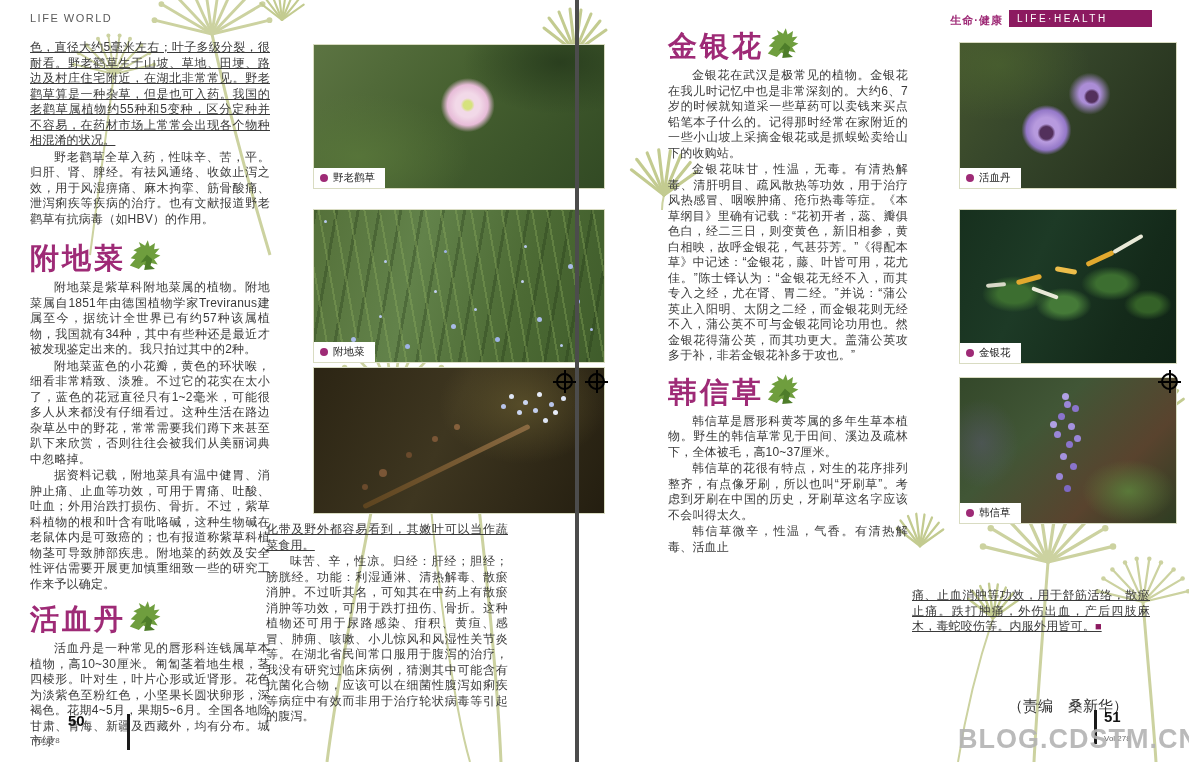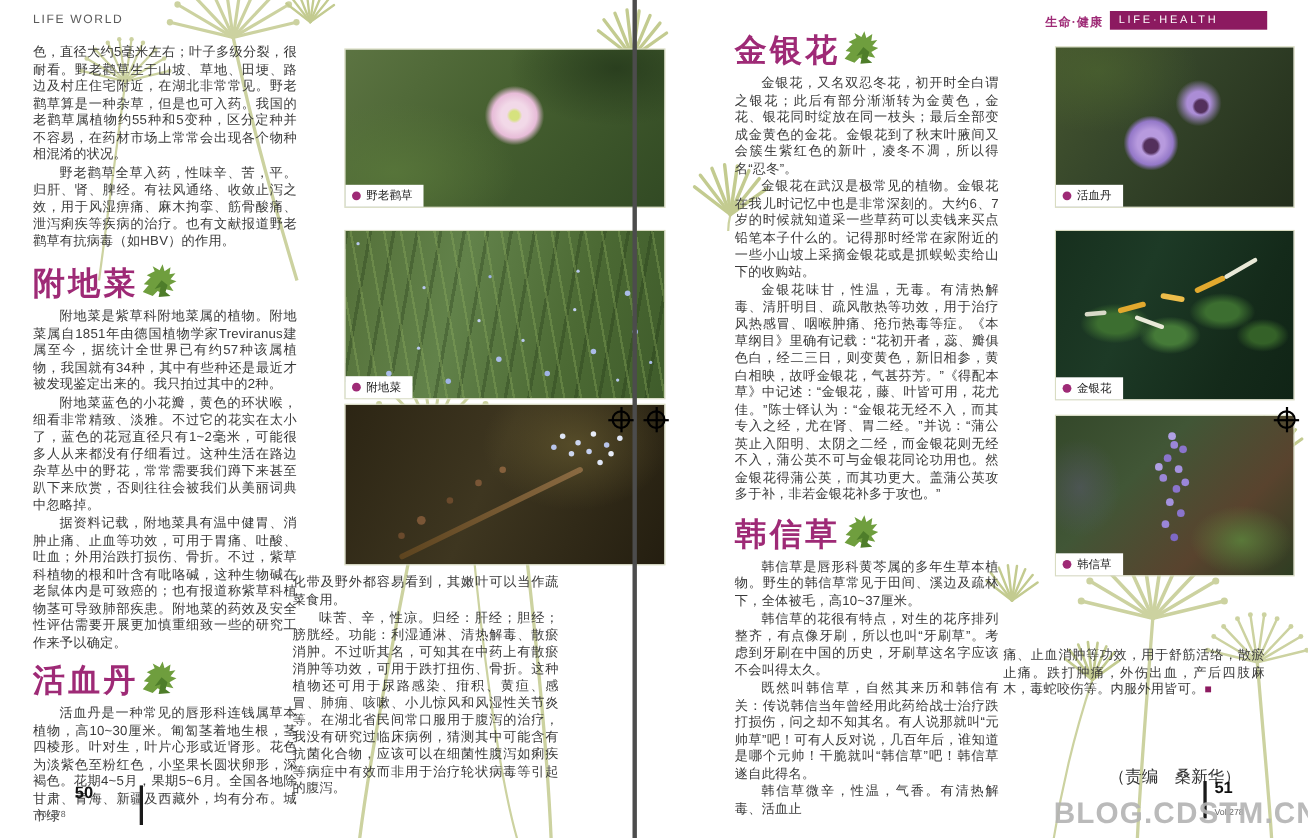--- a/index.html
+++ b/index.html
@@ -6,21 +6,21 @@
   .canvas{position:relative;width:1189px;height:762px;background:#ffffff;overflow:hidden;
           font-family:"Liberation Sans","DejaVu Sans",sans-serif;color:#3a3a3a;padding-left:20px;}
   
   .dec{position:absolute;overflow:visible;z-index:1;pointer-events:none;}
   .stem{stroke:#ccd2a0;stroke-width:3;fill:none;}
   .stem.thin{stroke-width:2;}
   
   .col{position:absolute;z-index:2;font-size:12px;line-height:15.5px;text-align:justify;
        word-break:break-all;letter-spacing:.2px;}
   .col p{margin:0 0 1px 0;text-indent:2em;}
-  .col p.cont{text-indent:0;}
+  .col p.cont{text-indent:0;text-decoration:underline;}
   .sec-title{display:flex;align-items:flex-end;margin:13px 0 7px;text-indent:0;}
   .sec-title .t{font-family:"Liberation Serif","DejaVu Serif",serif;font-weight:600;
                 font-size:29px;line-height:1;color:#9e2a76;letter-spacing:3px;}
   .leaficon{width:36px;height:33px;margin-left:2px;flex:0 0 auto;}
   
   .hdr-left{position:absolute;left:30px;top:12px;font-size:11px;letter-spacing:1.5px;color:#5a5a5a;z-index:2;}
   .hdr-cn{position:absolute;left:893px;top:13px;width:110px;text-align:right;font-size:11px;
           font-weight:bold;color:#9e2a76;letter-spacing:1px;z-index:2;}
   .hdr-bar{position:absolute;left:1009px;top:10px;width:143px;height:17px;background:#8c1a60;
            color:#ffffff;font-size:10px;letter-spacing:2.5px;line-height:17px;padding-left:8px;
@@ -237,32 +237,30 @@
   <div class="hdr-cn">生命·健康</div>
   <div class="hdr-bar">LIFE·HEALTH</div>
 
   <div class="col" style="left:668px;top:28px;width:240px;">
     <div class="sec-title" style="margin-top:0">
       <span class="t">金银花</span>
       <svg class="leaficon" viewBox="0 0 40 36">
           <use href="#titleleaf"></use>
         </svg>
     </div>
-    <p>金银花，又名双忍冬花，初开时全白谓之银花；此后有部分渐渐转为金黄色，金花、银花同时绽放在同一枝头；最后全部变成金黄色的金花。金银花到了秋末叶腋间又会簇生紫红色的新叶，凌冬不凋，所以得名“忍冬”。</p>
     <p>金银花在武汉是极常见的植物。金银花在我儿时记忆中也是非常深刻的。大约6、7岁的时候就知道采一些草药可以卖钱来买点铅笔本子什么的。记得那时经常在家附近的一些小山坡上采摘金银花或是抓蜈蚣卖给山下的收购站。</p>
     <p>金银花味甘，性温，无毒。有清热解毒、清肝明目、疏风散热等功效，用于治疗风热感冒、咽喉肿痛、疮疖热毒等症。《本草纲目》里确有记载：“花初开者，蕊、瓣俱色白，经二三日，则变黄色，新旧相参，黄白相映，故呼金银花，气甚芬芳。”《得配本草》中记述：“金银花，藤、叶皆可用，花尤佳。”陈士铎认为：“金银花无经不入，而其专入之经，尤在肾、胃二经。”并说：“蒲公英止入阳明、太阴之二经，而金银花则无经不入，蒲公英不可与金银花同论功用也。然金银花得蒲公英，而其功更大。盖蒲公英攻多于补，非若金银花补多于攻也。”</p>
     <div class="sec-title" style="margin-top:10px">
       <span class="t">韩信草</span>
       <svg class="leaficon" viewBox="0 0 40 36">
           <use href="#titleleaf"></use>
         </svg>
     </div>
     <p>韩信草是唇形科黄芩属的多年生草本植物。野生的韩信草常见于田间、溪边及疏林下，全体被毛，高10~37厘米。</p>
     <p>韩信草的花很有特点，对生的花序排列整齐，有点像牙刷，所以也叫“牙刷草”。考虑到牙刷在中国的历史，牙刷草这名字应该不会叫得太久。</p>
-    <p>既然叫韩信草，自然其来历和韩信有关：传说韩信当年曾经用此药给战士治疗跌打损伤，问之却不知其名。有人说那就叫“元帅草”吧！可有人反对说，几百年后，谁知道是哪个元帅！干脆就叫“韩信草”吧！韩信草遂自此得名。</p>
     <p>韩信草微辛，性温，气香。有清热解毒、活血止</p>
   </div>
 
   <div class="ph" id="ph4" style="left:912px;top:43px;width:216px;height:145px;">
     <div class="cap">
       <span class="dot"></span>
       <span>活血丹</span>
     </div>
   </div>
   <div class="ph" id="ph5" style="left:912px;top:210px;width:216px;height:153px;">

